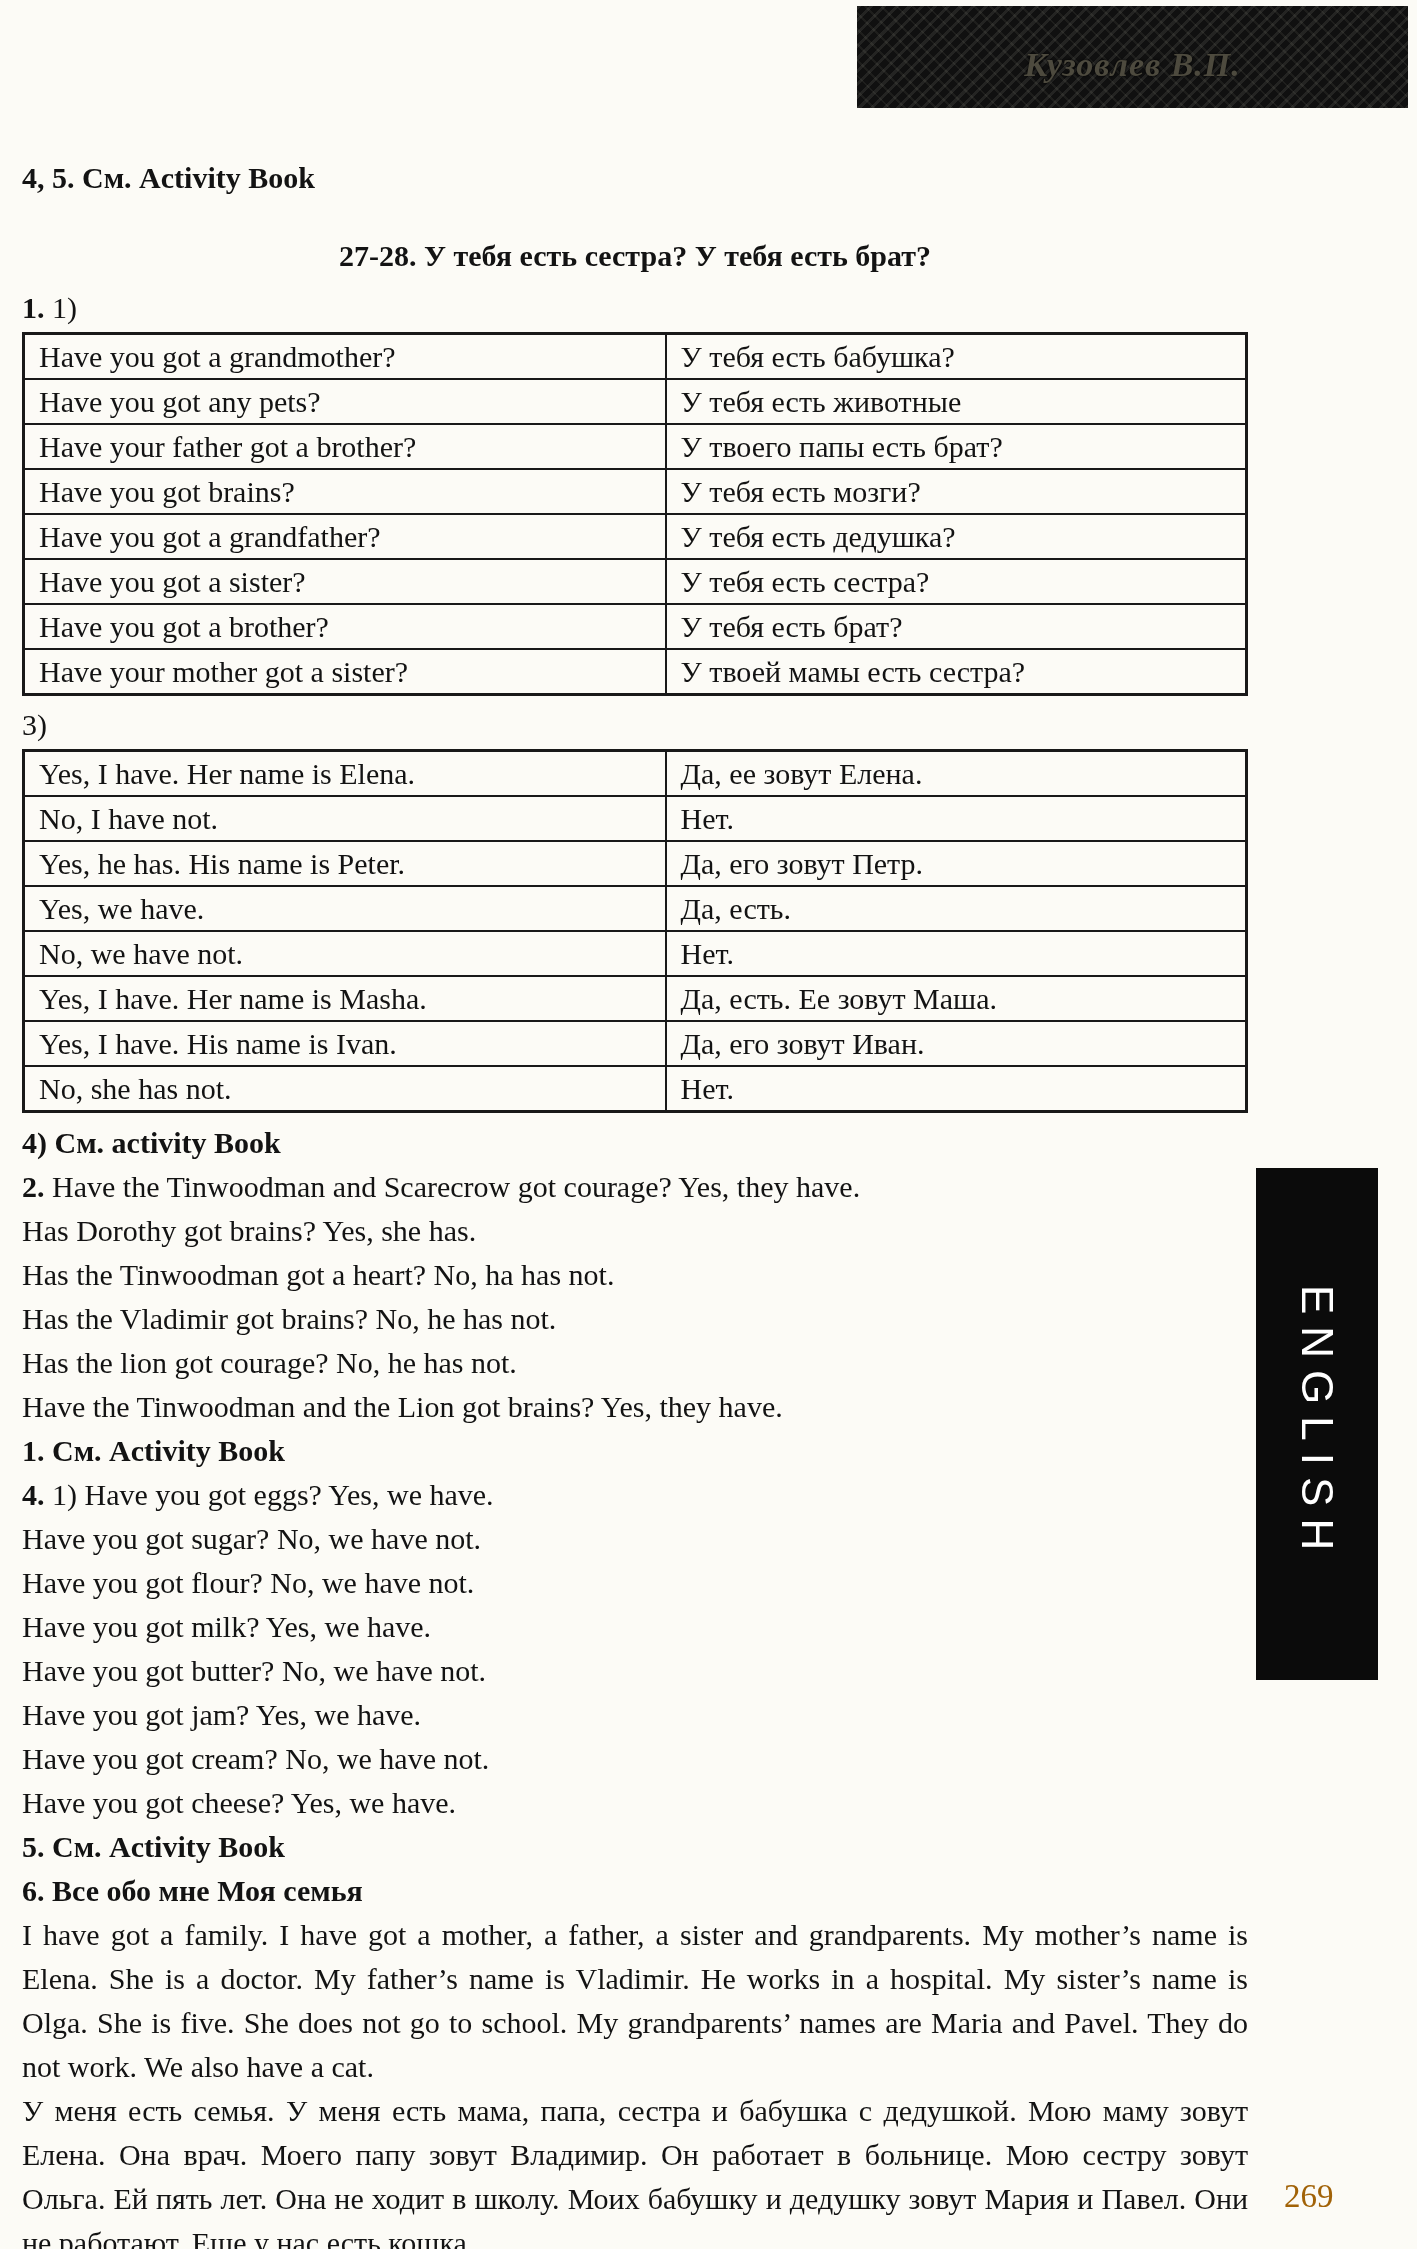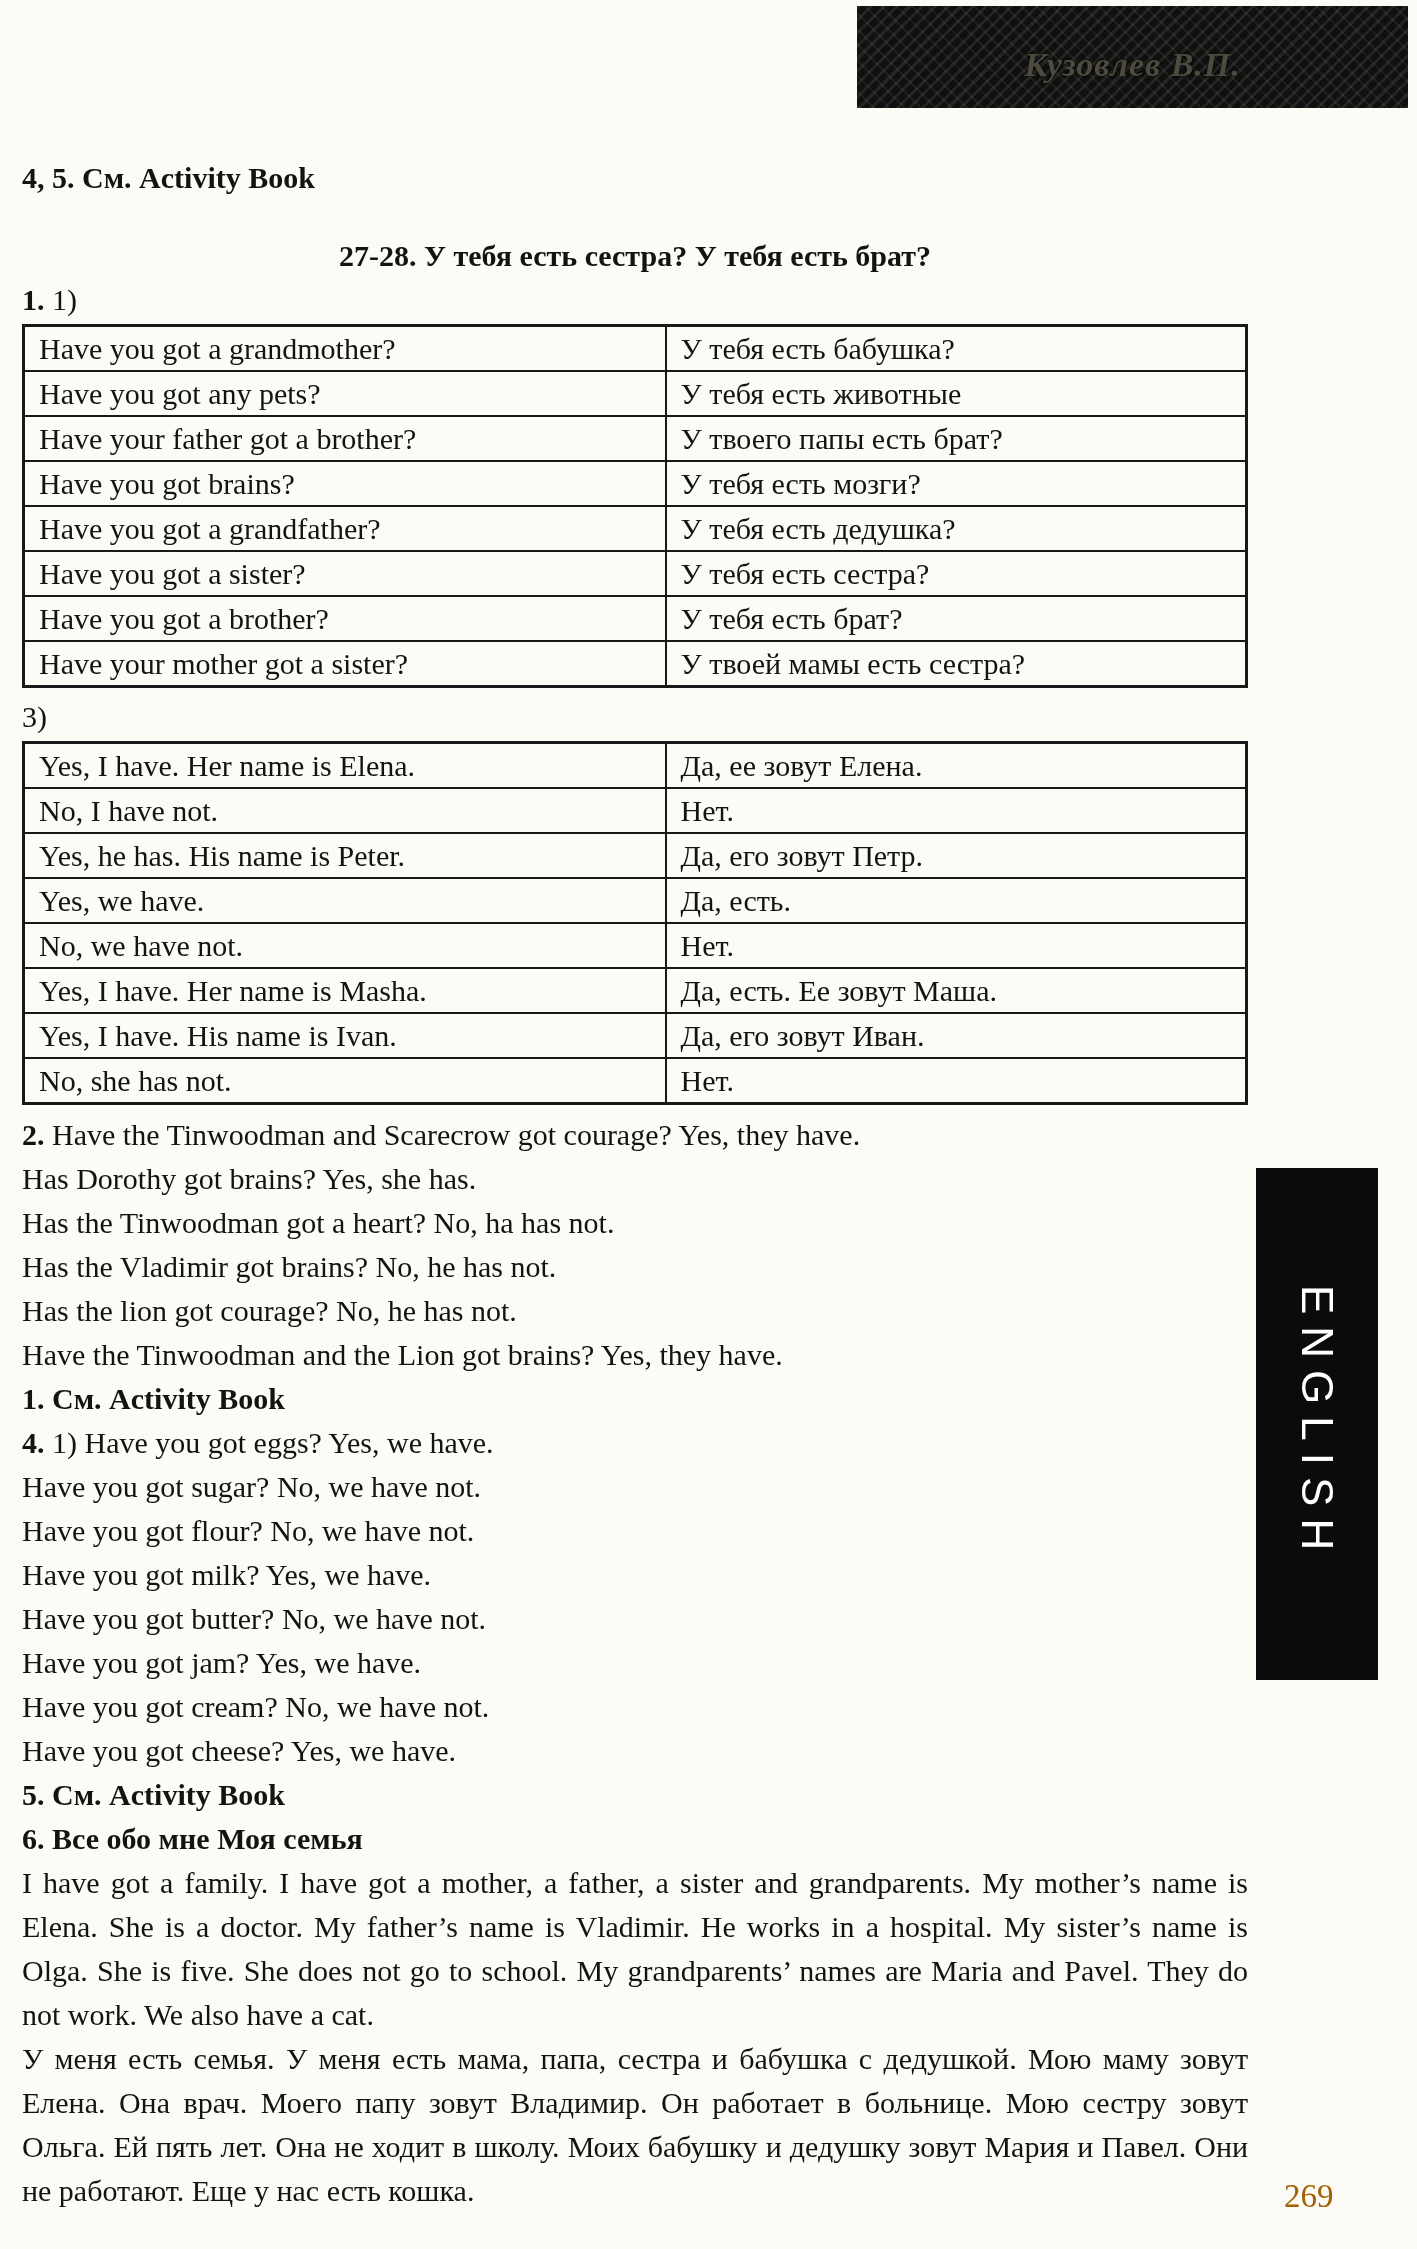--- a/index.html
+++ b/index.html
@@ -65,21 +65,21 @@
     position: absolute;
     top: 155px;
     left: 22px;
     width: 1226px;
     font-size: 30px;
   }
   p { margin: 0; }
   .b { font-weight: bold; }
   .h-top { line-height: 46px; font-weight: bold; }
   .lesson { line-height: 46px; font-weight: bold; text-align: center; margin-top: 32px; }
-  .exlabel { line-height: 42px; }
+  .exlabel { line-height: 42px; margin-top: 8px; }
   .line { line-height: 44px; }
 
   table {
     border-collapse: collapse;
     width: 100%;
     margin: 3px 0 8px 0;
     border: 3px solid #191919;
   }
   td {
     border: 2px solid #191919;
@@ -190,20 +190,21 @@
         <td class="col-en">Yes, I have. His name is Ivan.</td>
         <td>Да, его зовут Иван.</td>
       </tr>
       <tr>
         <td class="col-en">No, she has not.</td>
         <td>Нет.</td>
       </tr>
     </tbody>
   </table>
 
+  <p class="line b">4) См. activity Book</p>
 
   <p class="line"><span class="b">2.</span> <span>Have the Tinwoodman and Scarecrow got courage? Yes, they have.</span></p>
   <p class="line">Has Dorothy got brains? Yes, she has.</p>
   <p class="line">Has the Tinwoodman got a heart? No, ha has not.</p>
   <p class="line">Has the Vladimir got brains? No, he has not.</p>
   <p class="line">Has the lion got courage? No, he has not.</p>
   <p class="line">Have the Tinwoodman and the Lion got brains? Yes, they have.</p>
 
   <p class="line b">1. См. Activity Book</p>
 

